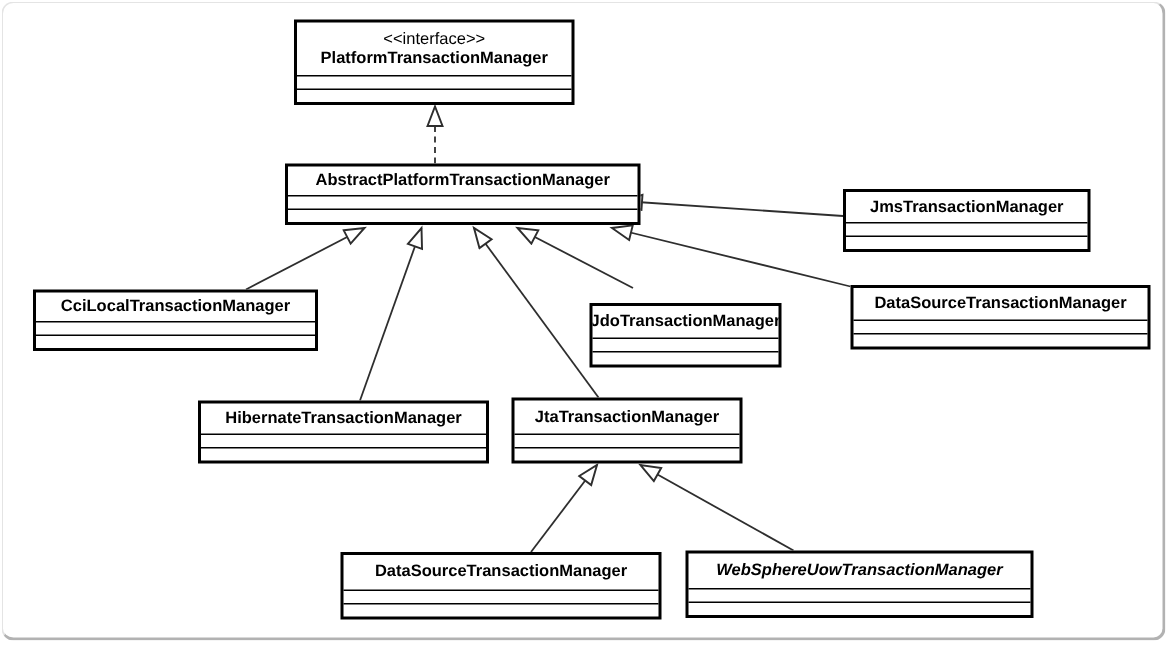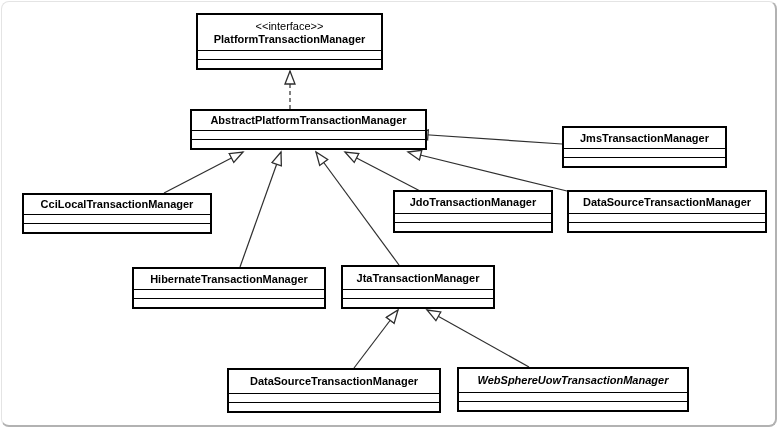--- a/index.html
+++ b/index.html
@@ -62,21 +62,21 @@
   }
   .uml-comp {
     height: 8px;
     border-top: 1px solid #000000;
   }
   
   .b-platform   { left:194px; top:11px;  width:187px; height:57px; }
   .b-abstract   { left:173px; top:107px; width:237px; height:41px;margin-left:15px; }
   .b-jms        { left:560px; top:124px; width:165px; height:42px; }
   .b-cci        { left:20px;  top:191px; width:190px; height:41px; }
-  .b-jdo        { left:391px; top:188px; width:160px; height:43px; }
+  .b-jdo        { left:391px; top:200px; width:128px; height:43px; }
   .b-datasource { left:565px; top:188px; width:200px; height:43px; }
   .b-hibernate  { left:130px; top:265px; width:194px; height:42px; }
   .b-jta        { left:339px; top:263px; width:154px; height:44px; }
   .b-weblogic   { left:225px; top:366px; width:214px; height:45px; }
   .b-websphere  { left:455px; top:365px; width:232px; height:45px;font-style:italic; }
 </style>
 </head>
 <body>
 
 <div class="stage">

